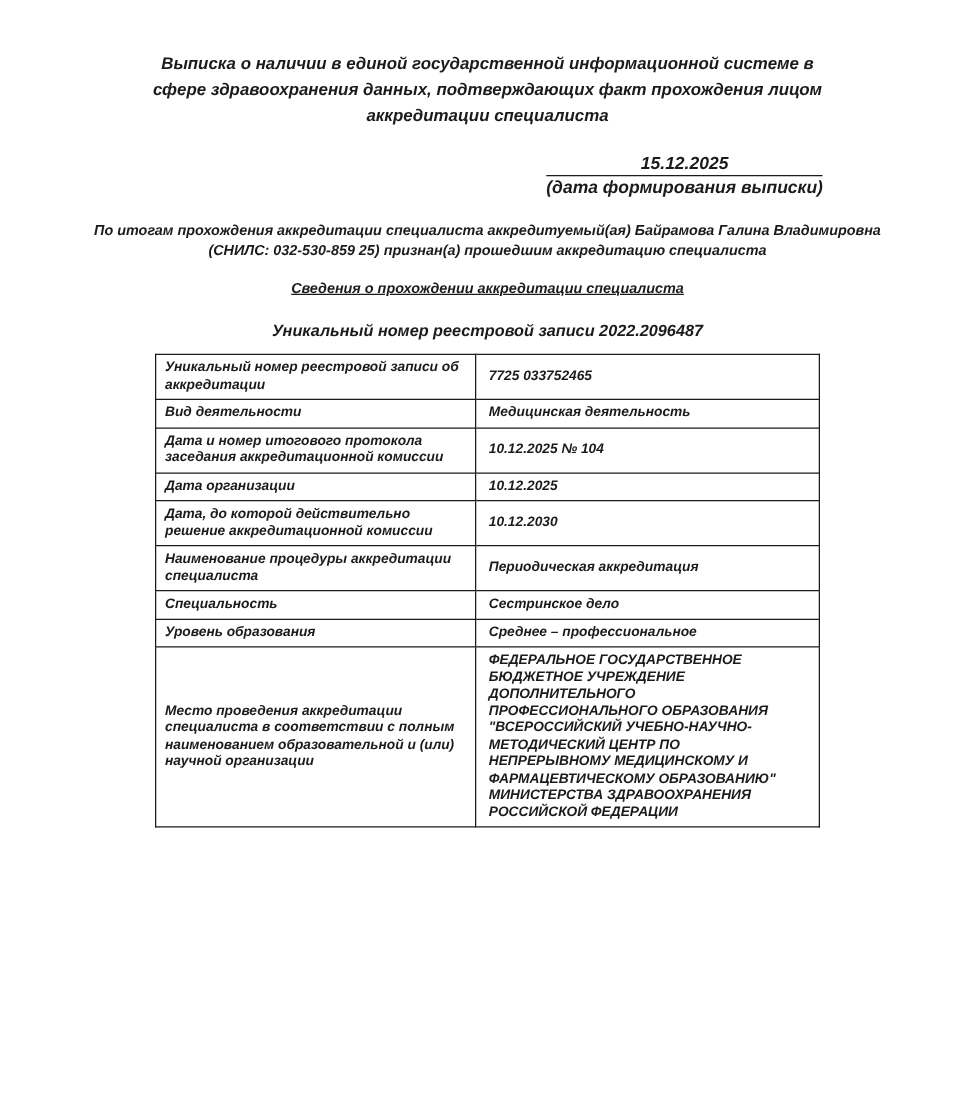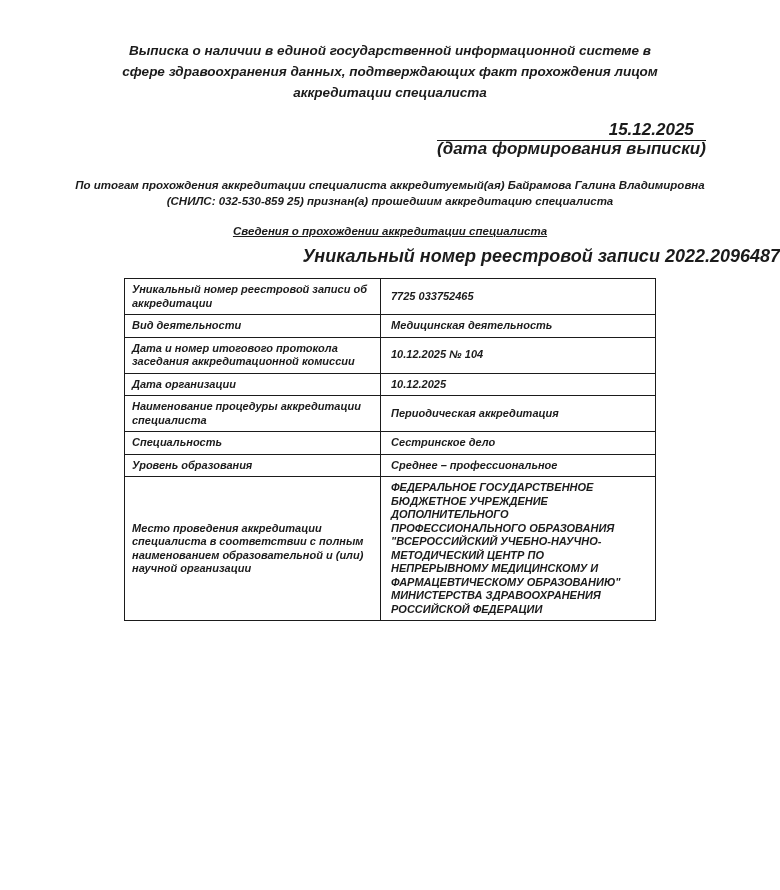--- a/index.html
+++ b/index.html
@@ -22,22 +22,22 @@
     margin: 40px auto 0;
     width: 560px;
     text-align: center;
     font-size: 13.5px;
     line-height: 21px;
   }
 
   .date-block {
     margin: 20px 0 0 437px;
     width: fit-content;
-    text-align: right;
-    font-size: 17px;
+    text-align: center;
+    font-size: 14px;
     line-height: 14px;
     font-style: italic;
   }
   .date-value {
     padding: 0 12px 3px;
     border-bottom: 1.6px solid #1b1b1b;
   }
   .date-caption {
     padding-top: 1px;
     white-space: nowrap;
@@ -52,23 +52,23 @@
   }
 
   .section-heading {
     margin: 16px auto 0;
     text-align: center;
     font-size: 11.5px;
   }
   .section-heading span { text-decoration: underline; }
 
   .registry-heading {
-    margin: 9px auto 0;
-    text-align: right;
-    font-size: 18px;
+    margin: 20px auto 0;
+    text-align: center;
+    font-size: 13px;
   }
 
   table.acc {
     width: 532px;
     margin: 11px auto 0;
     border-collapse: collapse;
     table-layout: fixed;
   }
   table.acc td {
     border: 1.6px solid #1b1b1b;
@@ -112,20 +112,24 @@
       </tr>
       <tr>
         <td class="cell-label">Дата и номер итогового протокола заседания аккредитационной комиссии</td>
         <td class="cell-value">10.12.2025 № 104</td>
       </tr>
       <tr>
         <td class="cell-label">Дата организации</td>
         <td class="cell-value">10.12.2025</td>
       </tr>
       <tr>
+        <td class="cell-label">Дата, до которой действительно решение аккредитационной комиссии</td>
+        <td class="cell-value">10.12.2030</td>
+      </tr>
+      <tr>
         <td class="cell-label">Наименование процедуры аккредитации специалиста</td>
         <td class="cell-value">Периодическая аккредитация</td>
       </tr>
       <tr>
         <td class="cell-label">Специальность</td>
         <td class="cell-value">Сестринское дело</td>
       </tr>
       <tr>
         <td class="cell-label">Уровень образования</td>
         <td class="cell-value">Среднее – профессиональное</td>

